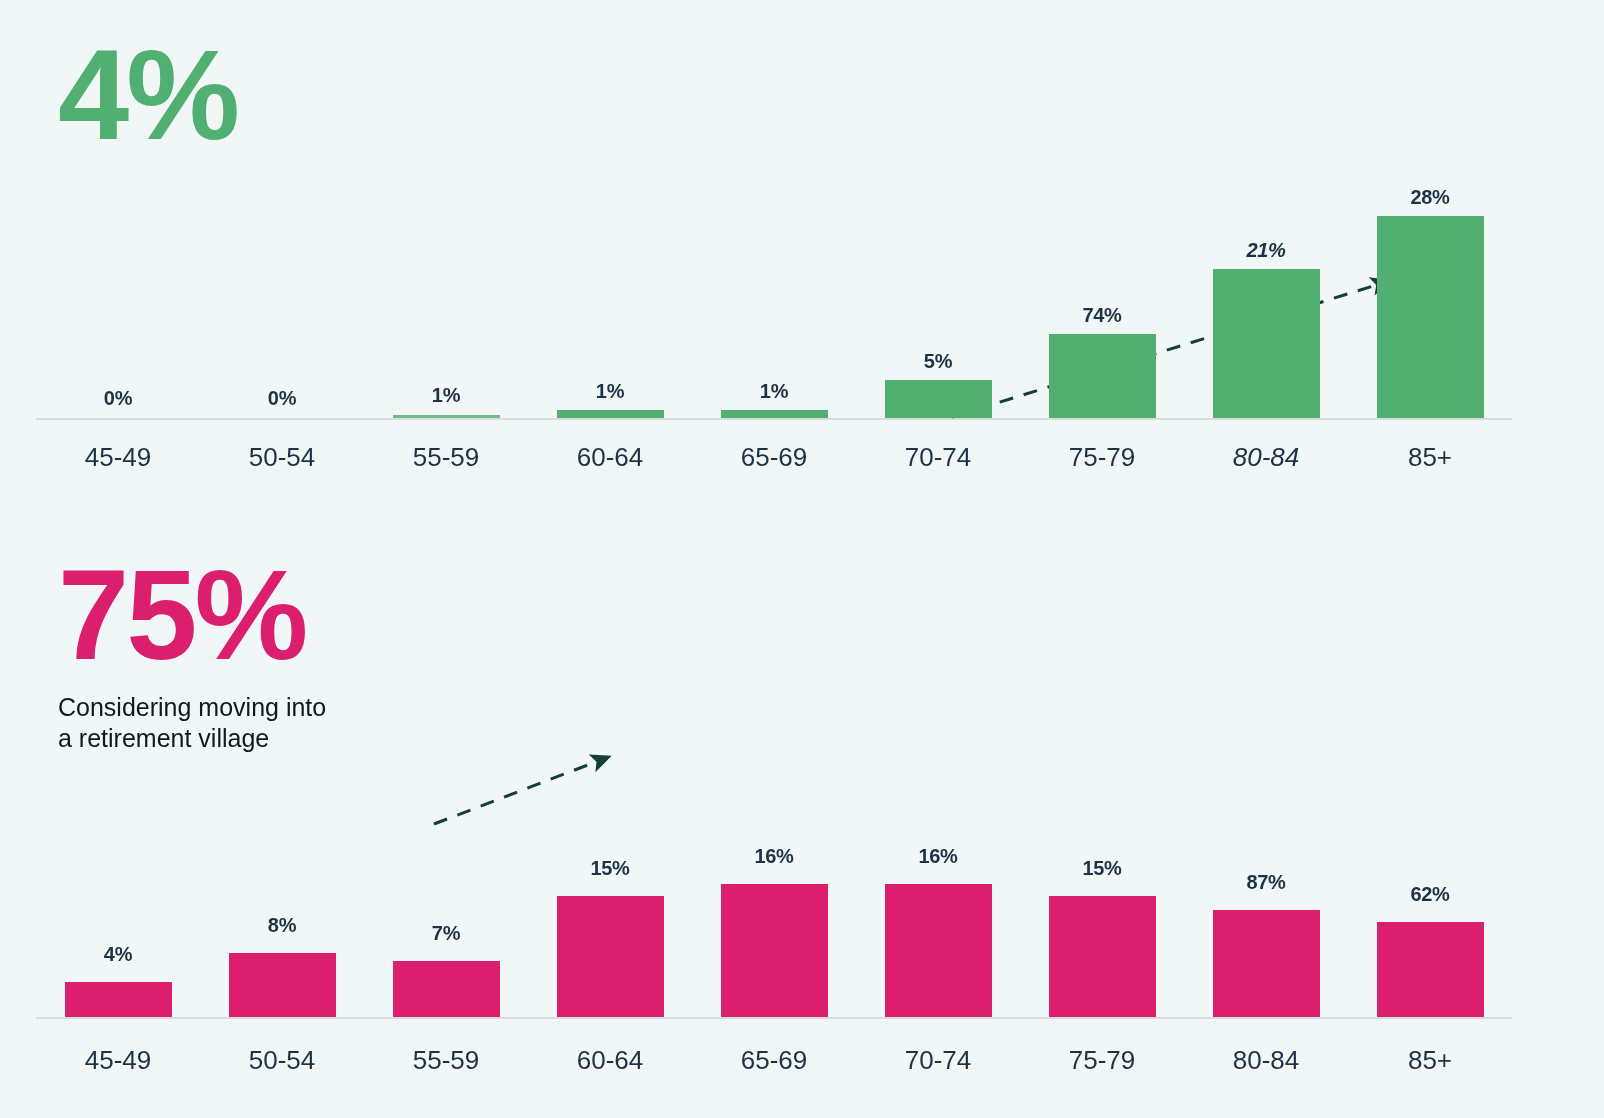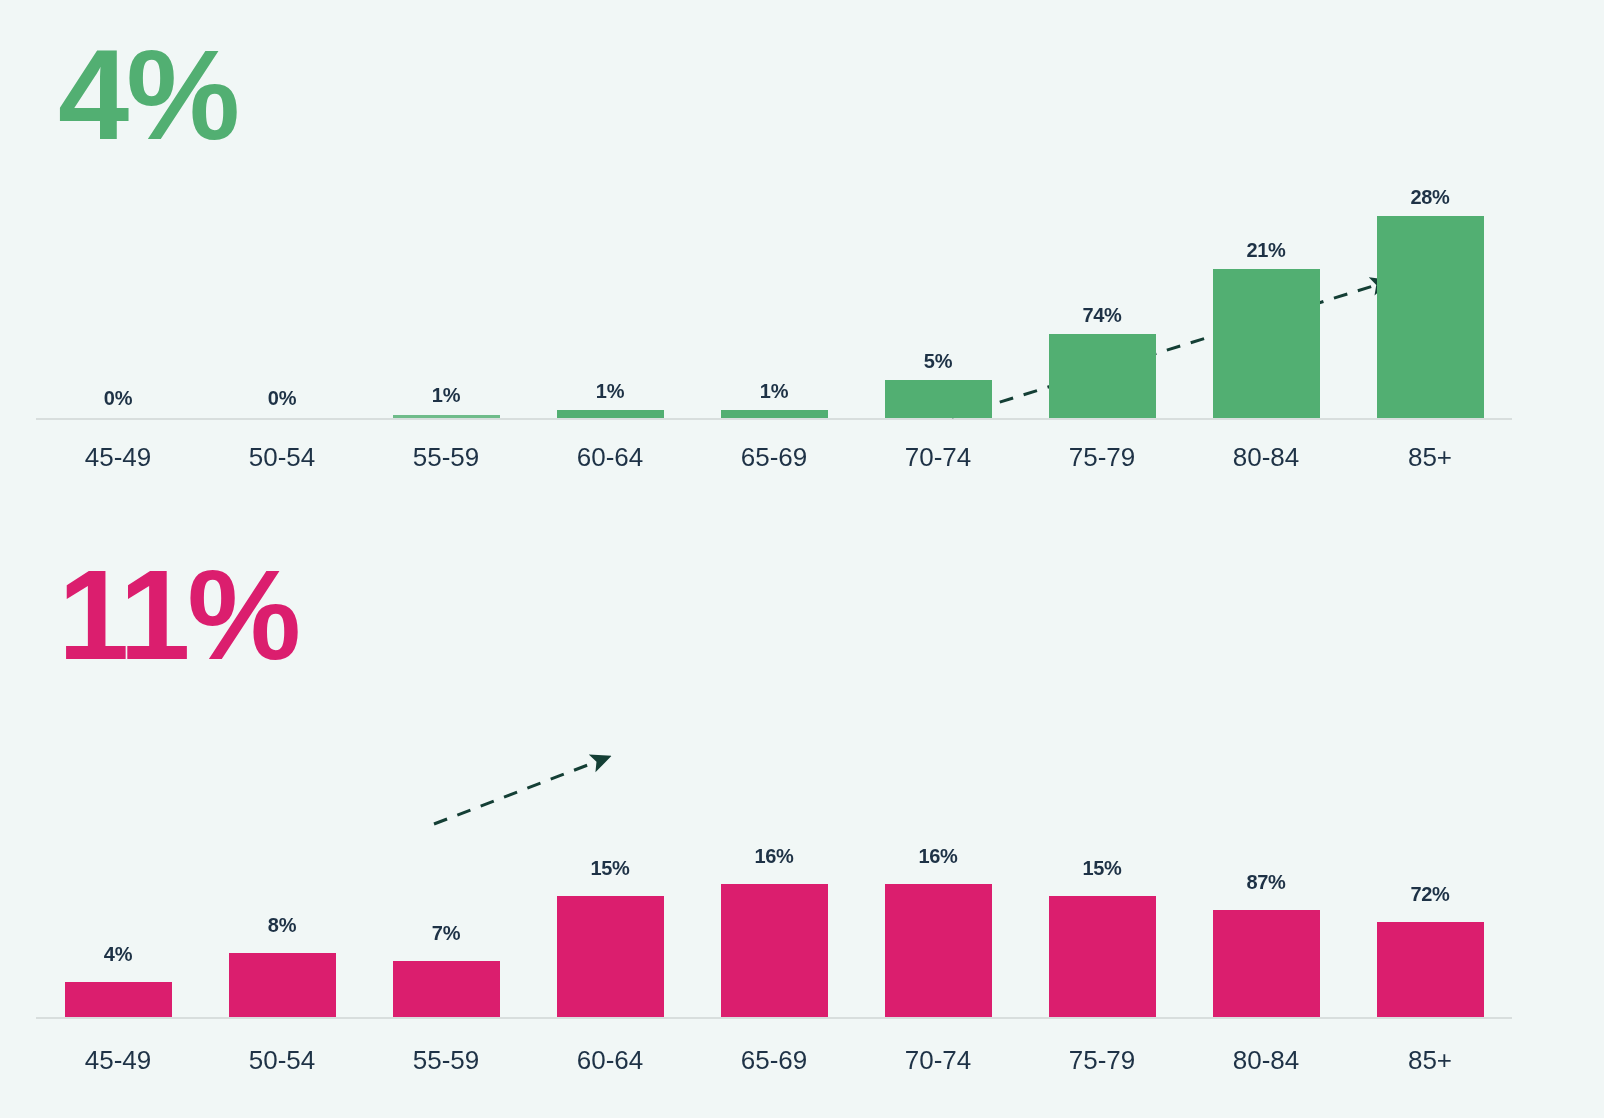--- a/index.html
+++ b/index.html
@@ -179,38 +179,40 @@
         <div class="bar-rect green" style="height:38px;bottom:72px;"></div>
         <div class="tick-label" style="bottom:17px;">70-74</div>
       </div>
 
       <div class="bar-col" style="left:984px;height:380px;">
         <div class="bar-value" style="bottom:163px;">74%</div>
         <div class="bar-rect green" style="height:84px;bottom:72px;"></div>
         <div class="tick-label" style="bottom:17px;">75-79</div>
       </div>
 
-      <div class="bar-col" style="left:1148px;height:380px;">
+      <div class="bar-col" style="left:1148px;height:380px;font-style:italic;">
         <div class="bar-value" style="bottom:228px;">21%</div>
         <div class="bar-rect green" style="height:149px;bottom:72px;"></div>
         <div class="tick-label" style="bottom:17px;">80-84</div>
       </div>
 
       <div class="bar-col" style="left:1312px;height:380px;">
         <div class="bar-value" style="bottom:281px;">28%</div>
         <div class="bar-rect green" style="height:202px;bottom:72px;"></div>
         <div class="tick-label" style="bottom:17px;">85+</div>
       </div>
     </div>
   </div>
 
   <div class="section" id="section-consider">
 
     <div class="headline-block" id="headline-consider">
-      <div class="big-stat pink">11%</div>
+      <div class="big-stat pink">75%</div>
+      <div class="stat-caption">Considering moving into
+a retirement village</div>
     </div>
 
     <div class="plot" id="plot-consider">
       <div class="axis-line" id="axis-consider"></div>
 
       <svg class="trend-arrow" id="arrow-consider" width="230" height="110" style="left:384px;top:8px;">
         <defs>
           <marker id="ah2" markerWidth="7" markerHeight="7" refX="5" refY="3.2" orient="auto" markerUnits="strokeWidth">
             <path d="M0,0 L7,3.2 L0,6.4 L1.6,3.2 z" fill="#143F35"></path>
           </marker>
@@ -260,20 +262,20 @@
         <div class="tick-label" style="bottom:34px;">75-79</div>
       </div>
 
       <div class="bar-col" style="left:1148px;height:380px;">
         <div class="bar-value" style="bottom:216px;">87%</div>
         <div class="bar-rect pink" style="height:107px;bottom:93px;"></div>
         <div class="tick-label" style="bottom:34px;">80-84</div>
       </div>
 
       <div class="bar-col" style="left:1312px;height:380px;">
-        <div class="bar-value" style="bottom:204px;">72%</div>
+        <div class="bar-value" style="bottom:204px;">62%</div>
         <div class="bar-rect pink" style="height:95px;bottom:93px;"></div>
         <div class="tick-label" style="bottom:34px;">85+</div>
       </div>
     </div>
   </div>
 
 </div>
 
 </body></html>

